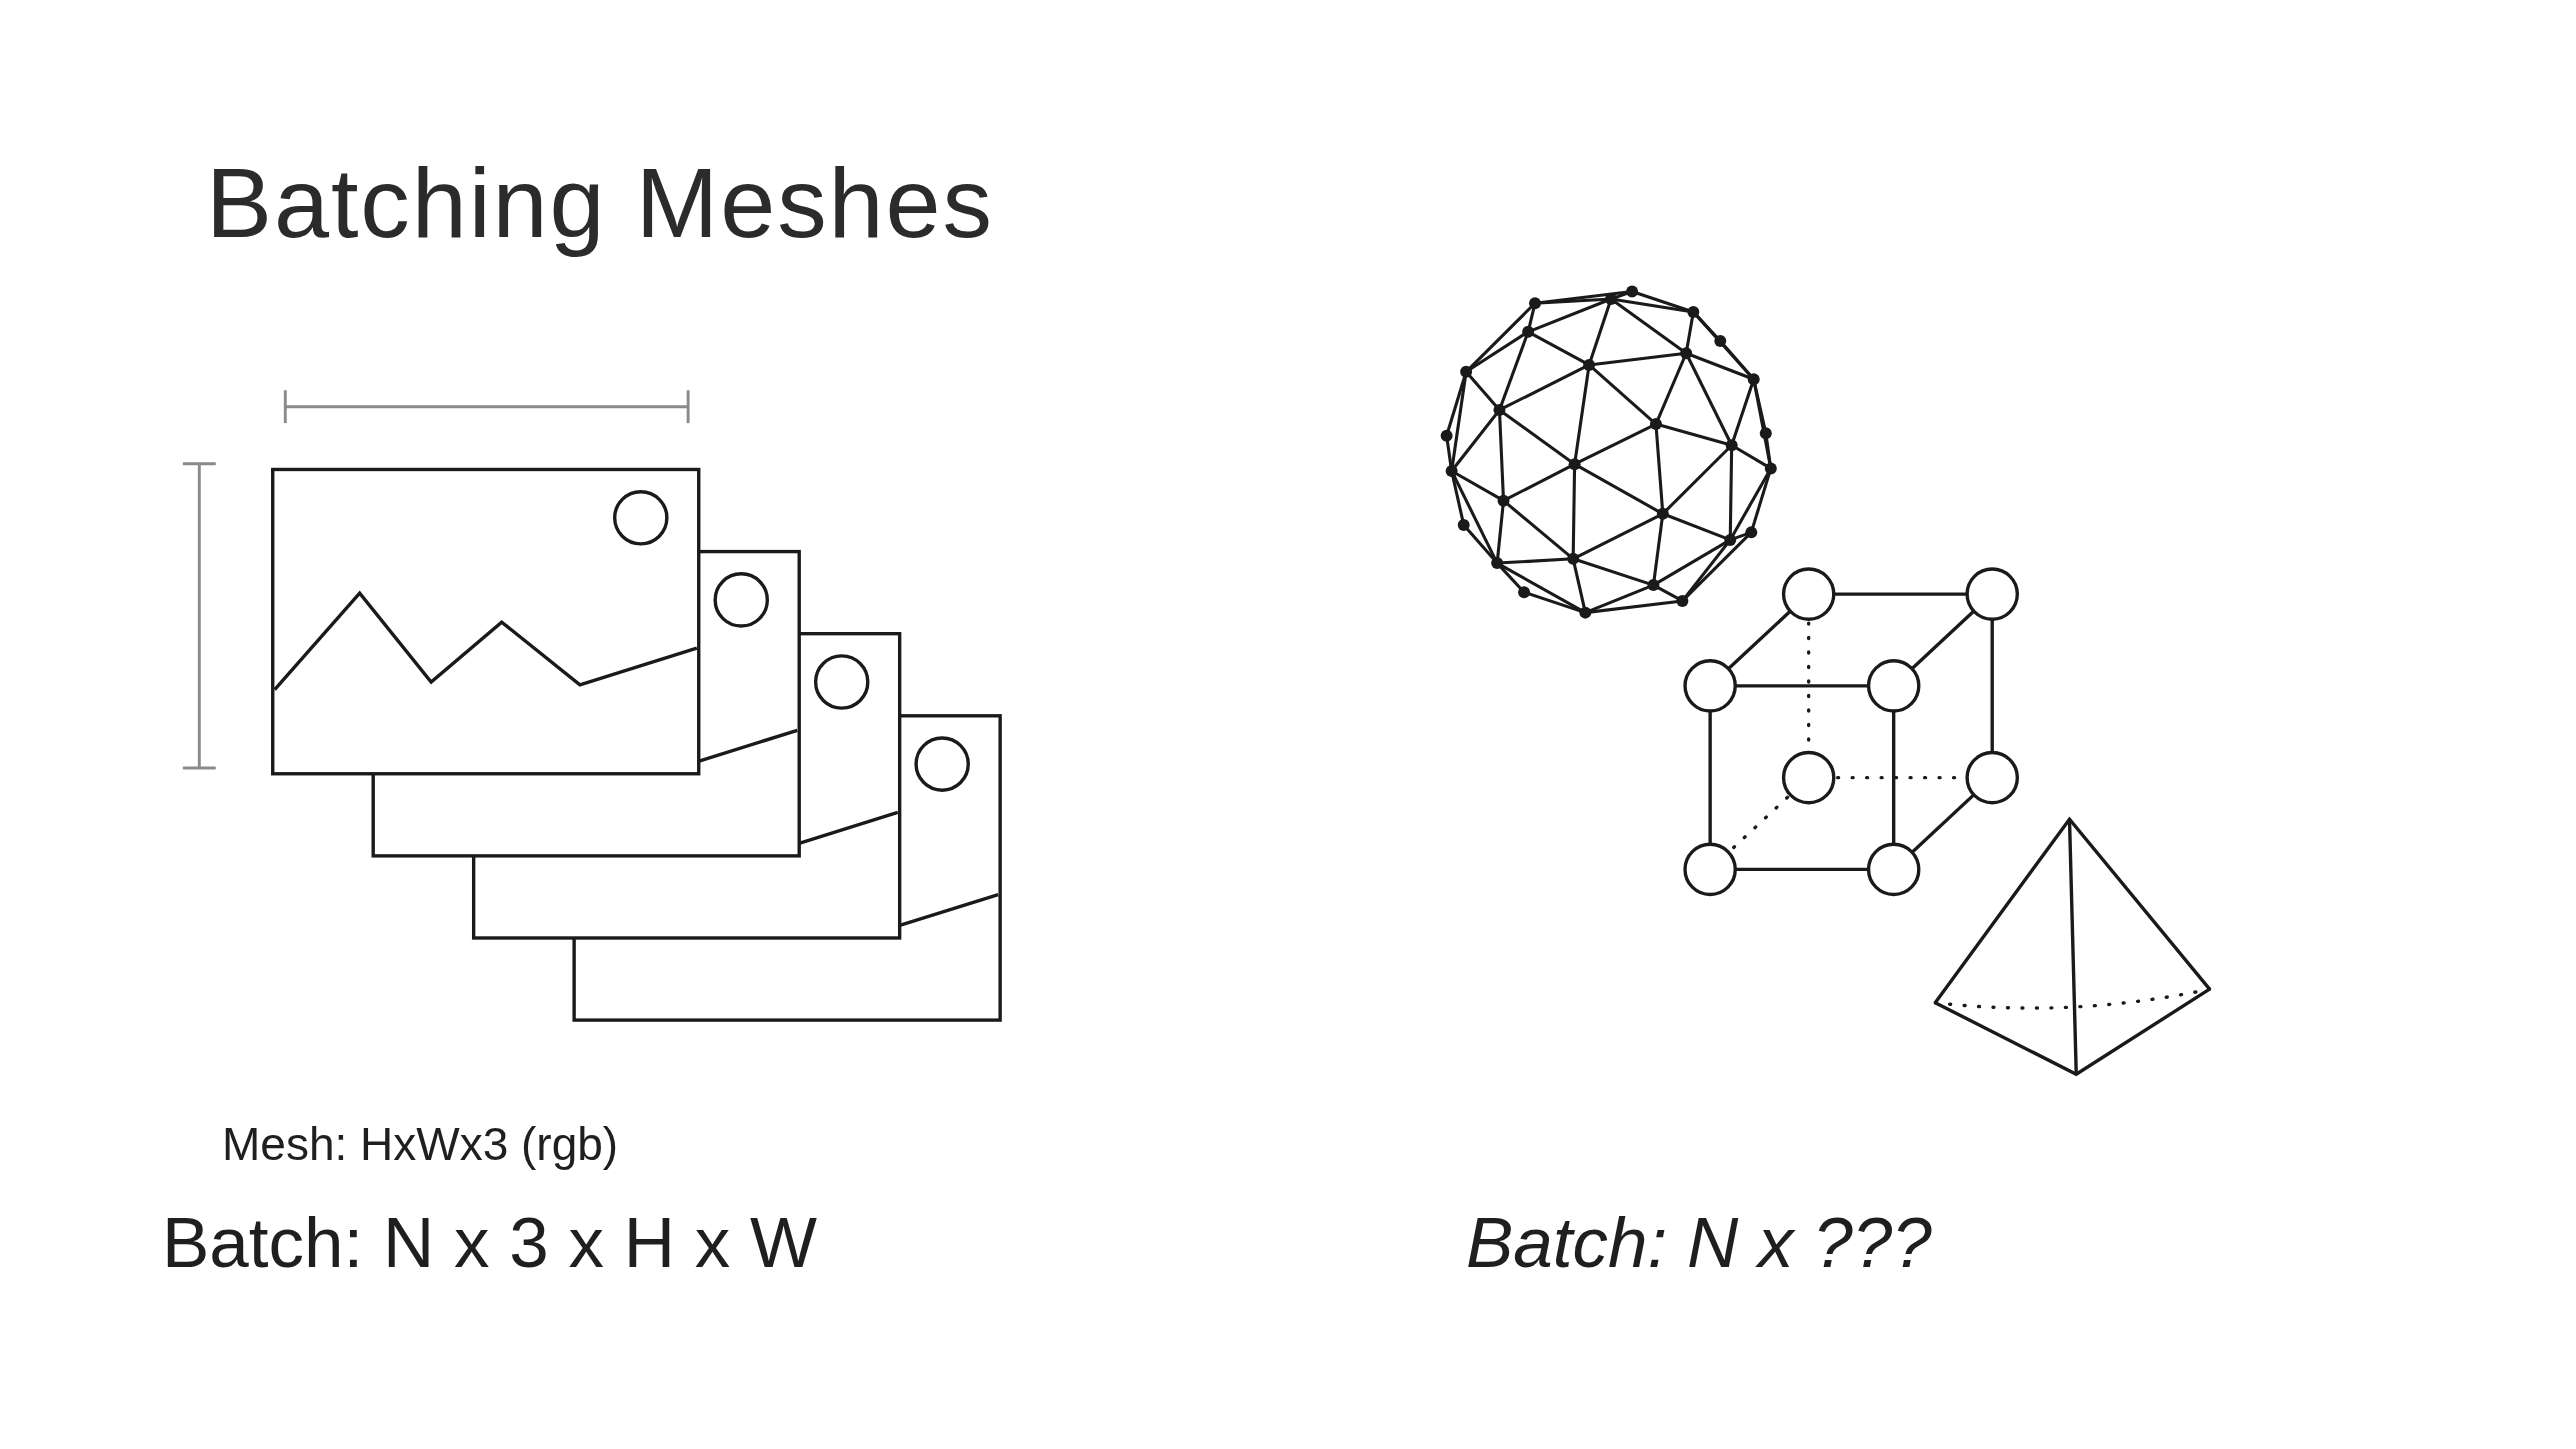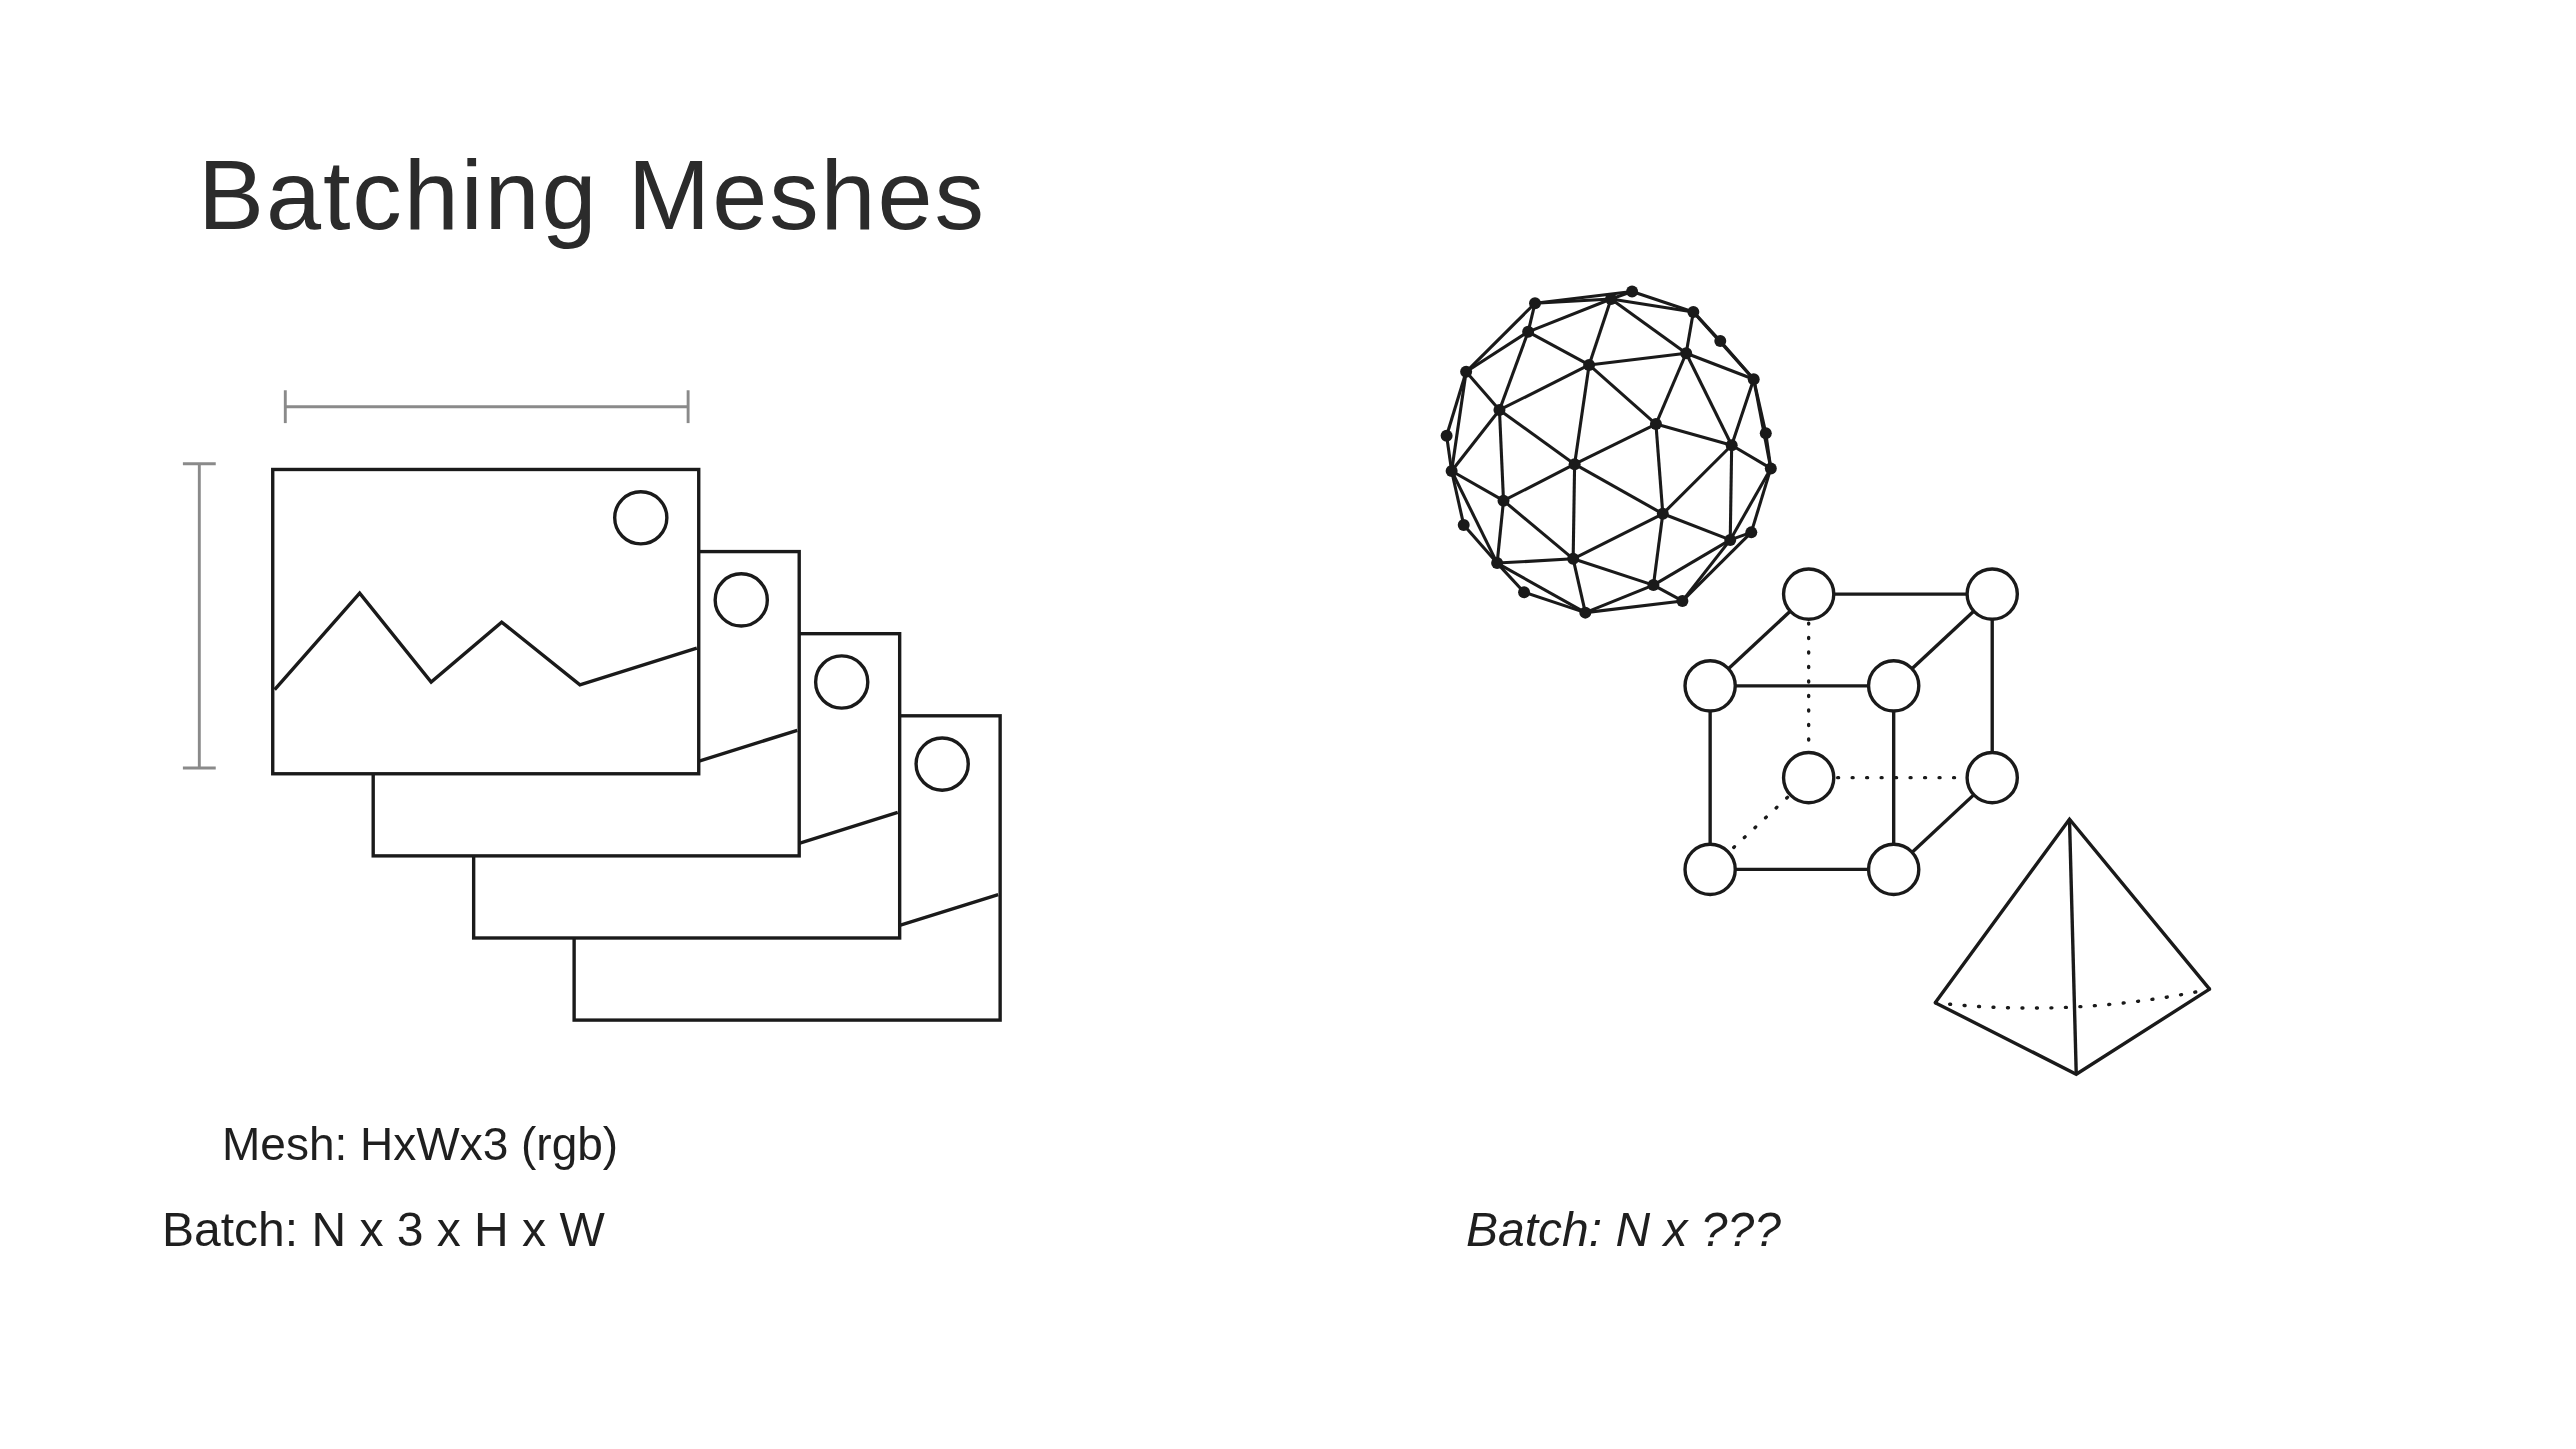--- a/index.html
+++ b/index.html
@@ -7,34 +7,34 @@
   .slide{
     position:relative;
     width:2576px;height:1449px;
     background:var(--background,#ffffff);
     overflow:hidden;
     font-family:"Liberation Sans", sans-serif;
     color:var(--text,#1f1f1f);
     --background:#ffffff; --ink:#1a1a1a; --dimension-line:#8a8a8a; --text:#1f1f1f;
   }
   .title{
-    position:absolute; left:198px; top:145px; margin:0;
+    position:absolute; left:198px; top:145px; margin:8px;
     font-size:99px; font-weight:300; letter-spacing:1.9px;
     color:#2b2b2b; line-height:1;
   }
   #illustrations{position:absolute; left:0; top:0;}
   .ink{stroke:var(--ink,#1a1a1a); fill:none;}
   .node{fill:var(--background,#ffffff); stroke:var(--ink,#1a1a1a);}
   .dim line{stroke:var(--dimension-line,#8a8a8a); stroke-width:3;}
   .dotted{stroke-dasharray:1 14; stroke-linecap:round;}
   .caption{
     position:absolute; font-size:46px; color:var(--text,#1f1f1f); line-height:1.1; white-space:nowrap;
   }
   .batch{
-    position:absolute; font-size:48px; color:var(--text,#1f1f1f); line-height:1.1; white-space:nowrap;
+    position:absolute; font-size:71px; color:var(--text,#1f1f1f); line-height:1.1; white-space:nowrap;
   }
   .left-caption{left:222px; top:1119px;}
   .right-caption{left:1376px; top:1111px;}
   .left-batch{left:162px; top:1204px;}
   .right-batch{left:1466px; top:1204px;font-style:italic;}
 </style>
 </head>
 <body>
 
 <div class="slide" style="--background: #ffffff; --ink: #1a1a1a; --dimension-line: #8a8a8a; --text: #1f1f1f;">

